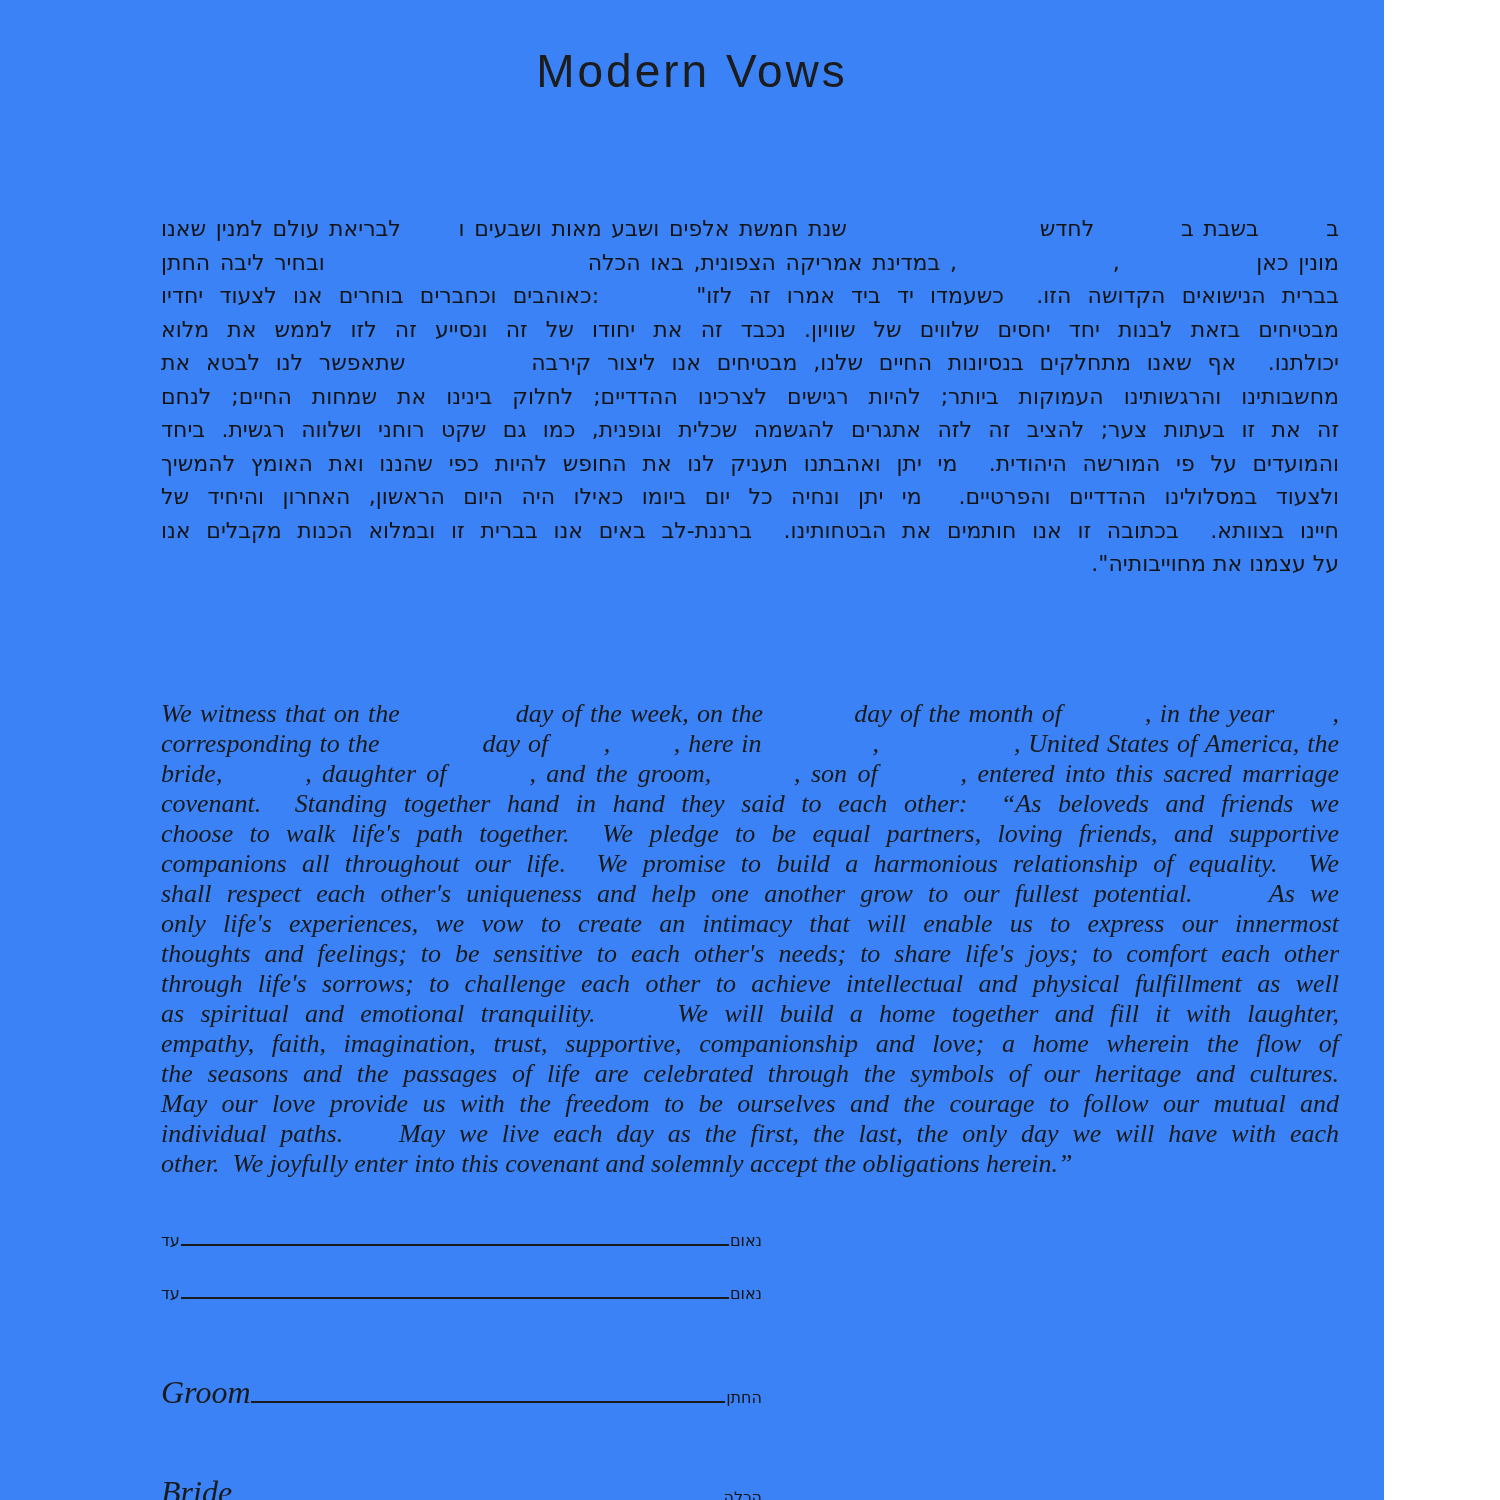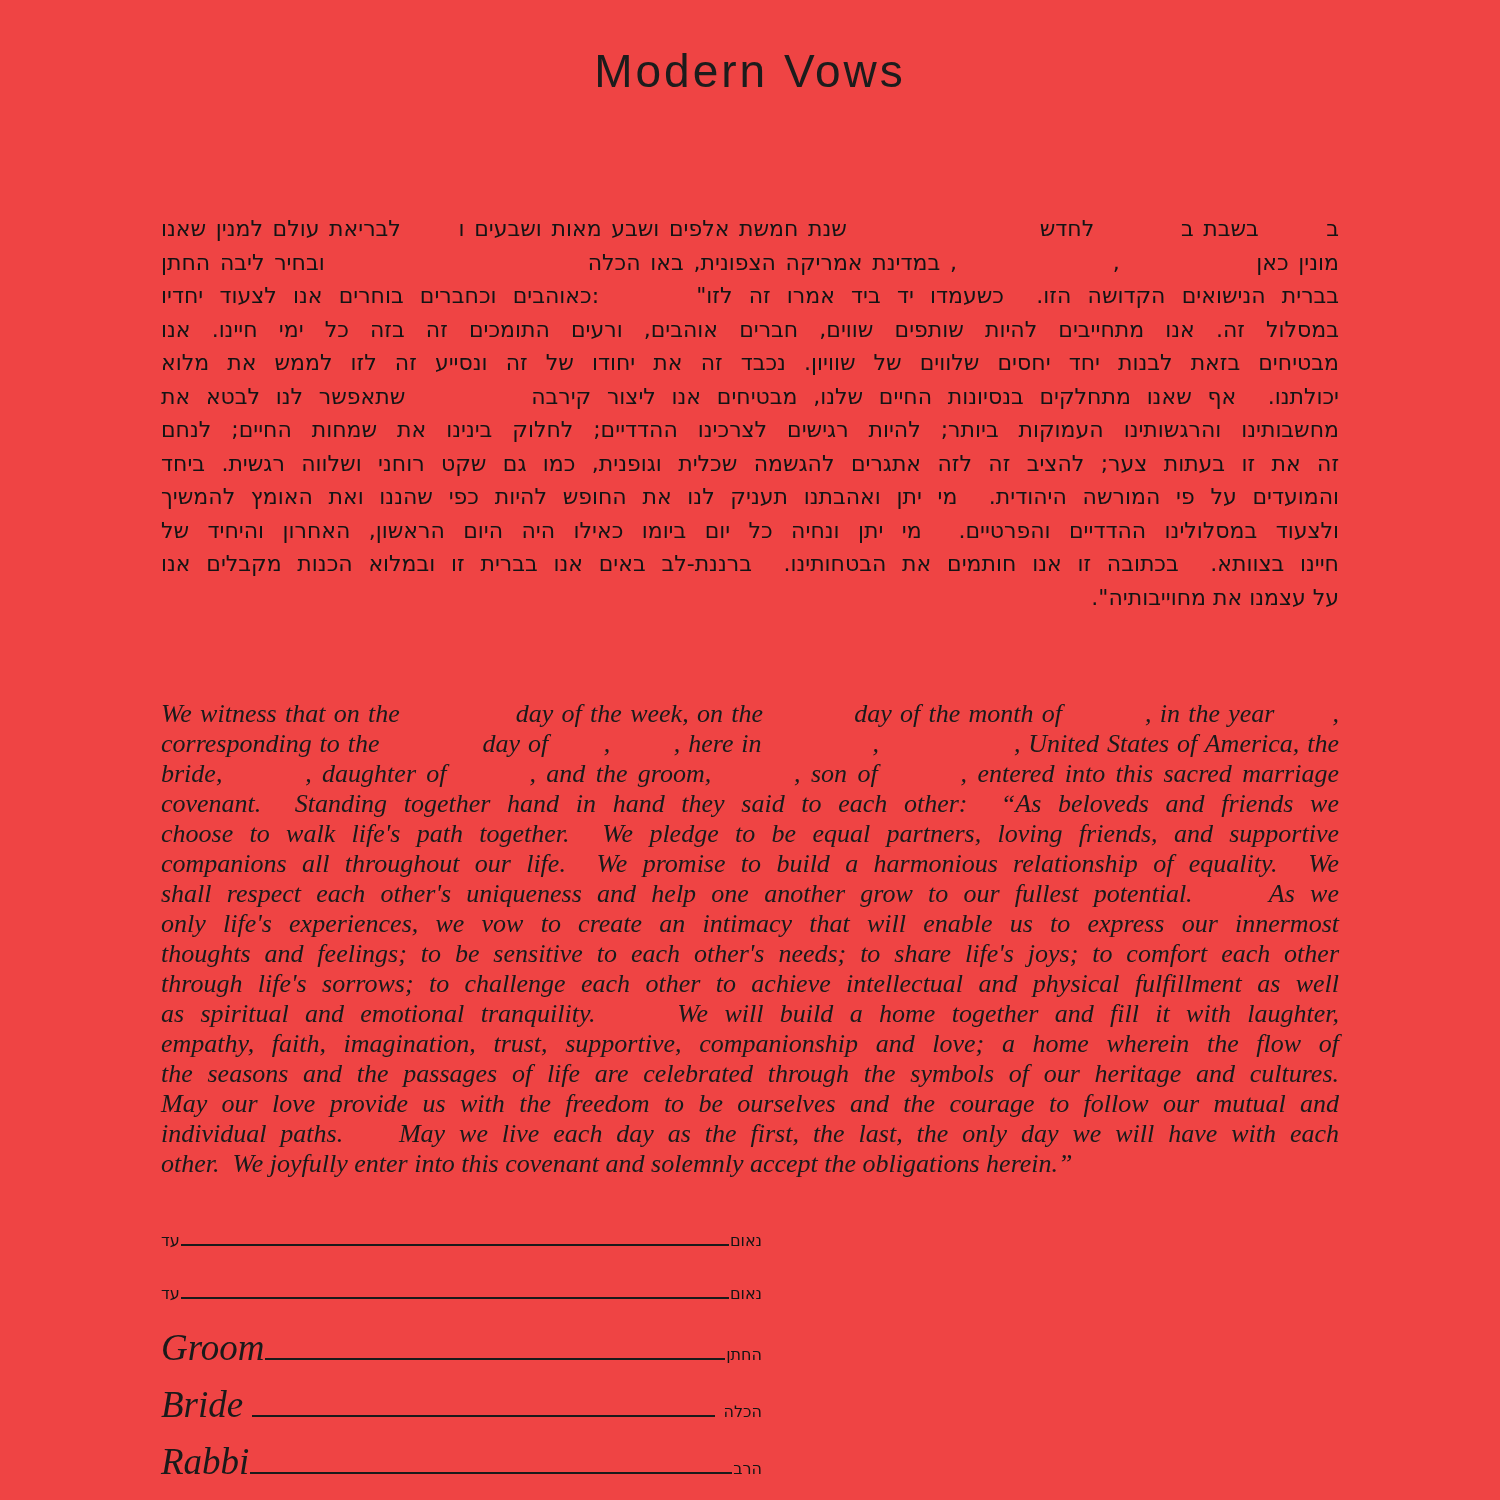--- a/index.html
+++ b/index.html
@@ -2,23 +2,23 @@
 <html lang="en"><head>
 <meta charset="utf-8">
 <style>
   html, body {
     margin: 0;
     padding: 0;
     background: #ffffff;
   }
   .page {
     position: relative;
-    width: 1500px;
+    width: 1384px;
     height: 1500px;
-    background: #ef4444;
+    background: #3b82f6;
     color: #161616;
     overflow: hidden;
   }
   .title {
     position: absolute;
     top: 44px;
     left: 0;
     width: 100%;
     margin: 0;
     text-align: center;
@@ -84,43 +84,43 @@
   .sig-label-heb {
     font-family: "DejaVu Sans", sans-serif;
     font-size: 16px;
     direction: rtl;
     color: #141414;
     white-space: nowrap;
   }
   .sig-label-eng {
     font-family: "Liberation Serif", serif;
     font-style: italic;
-    font-size: 37px;
+    font-size: 32px;
     color: #1a1a1a;
     white-space: nowrap;
+    margin-top: 44px;
   }
   .sig-line {
     flex: 1 1 auto;
     border-bottom: 2px solid #1a1a1a;
     margin: 0 1px;
     min-width: 40px;
   }
 </style>
 </head>
 <body>
 
 <div class="page">
 
   <h1 class="title">Modern Vows</h1>
 
   <section class="hebrew-block">
     <div class="hl">ב&nbsp;&nbsp;&nbsp;&nbsp;&nbsp;&nbsp;&nbsp;בשבת ב&nbsp;&nbsp;&nbsp;&nbsp;&nbsp;&nbsp;&nbsp;&nbsp;&nbsp;לחדש&nbsp;&nbsp;&nbsp;&nbsp;&nbsp;&nbsp;&nbsp;&nbsp;&nbsp;&nbsp;&nbsp;&nbsp;&nbsp;&nbsp;&nbsp;&nbsp;&nbsp;&nbsp;&nbsp;&nbsp;שנת חמשת אלפים ושבע מאות ושבעים ו&nbsp;&nbsp;&nbsp;&nbsp;&nbsp;&nbsp;לבריאת עולם למנין שאנו</div>
     <div class="hl">מונין כאן&nbsp;&nbsp;&nbsp;&nbsp;&nbsp;&nbsp;&nbsp;&nbsp;&nbsp;&nbsp;&nbsp;&nbsp;&nbsp;&nbsp;,&nbsp;&nbsp;&nbsp;&nbsp;&nbsp;&nbsp;&nbsp;&nbsp;&nbsp;&nbsp;&nbsp;&nbsp;&nbsp;&nbsp;&nbsp;&nbsp;, במדינת אמריקה הצפונית, באו הכלה&nbsp;&nbsp;&nbsp;&nbsp;&nbsp;&nbsp;&nbsp;&nbsp;&nbsp;&nbsp;&nbsp;&nbsp;&nbsp;&nbsp;&nbsp;&nbsp;&nbsp;&nbsp;&nbsp;&nbsp;&nbsp;&nbsp;&nbsp;&nbsp;&nbsp;&nbsp;&nbsp;ובחיר ליבה החתן</div>
     <div class="hl">בברית הנישואים הקדושה הזו.&nbsp;&nbsp;כשעמדו יד ביד אמרו זה לזו"&nbsp;&nbsp;&nbsp;&nbsp;&nbsp;&nbsp;:כאוהבים וכחברים בוחרים אנו לצעוד יחדיו</div>
-    <div class="hl">במסלול זה. אנו מתחייבים להיות שותפים שווים, חברים אוהבים, ורעים התומכים זה בזה כל ימי חיינו. אנו</div>
     <div class="hl">מבטיחים בזאת לבנות יחד יחסים שלווים של שוויון. נכבד זה את יחודו של זה ונסייע זה לזו לממש את מלוא</div>
     <div class="hl">יכולתנו.&nbsp;&nbsp;אף שאנו מתחלקים בנסיונות החיים שלנו, מבטיחים אנו ליצור קירבה&nbsp;&nbsp;&nbsp;&nbsp;&nbsp;&nbsp;&nbsp;&nbsp;שתאפשר לנו לבטא את</div>
     <div class="hl">מחשבותינו והרגשותינו העמוקות ביותר; להיות רגישים לצרכינו ההדדיים; לחלוק בינינו את שמחות החיים; לנחם</div>
     <div class="hl">זה את זו בעתות צער; להציב זה לזה אתגרים להגשמה שכלית וגופנית, כמו גם שקט רוחני ושלווה רגשית. ביחד</div>
     <div class="hl">והמועדים על פי המורשה היהודית.&nbsp;&nbsp;מי יתן ואהבתנו תעניק לנו את החופש להיות כפי שהננו ואת האומץ להמשיך</div>
     <div class="hl">ולצעוד במסלולינו ההדדיים והפרטיים.&nbsp;&nbsp;מי יתן ונחיה כל יום ביומו כאילו היה היום הראשון, האחרון והיחיד של</div>
     <div class="hl">חיינו בצוותא.&nbsp;&nbsp;בכתובה זו אנו חותמים את הבטחותינו.&nbsp;&nbsp;ברננת-לב באים אנו בברית זו ובמלוא הכנות מקבלים אנו</div>
     <div class="hl last">על עצמנו את מחוייבותיה".</div>
   </section>
 

